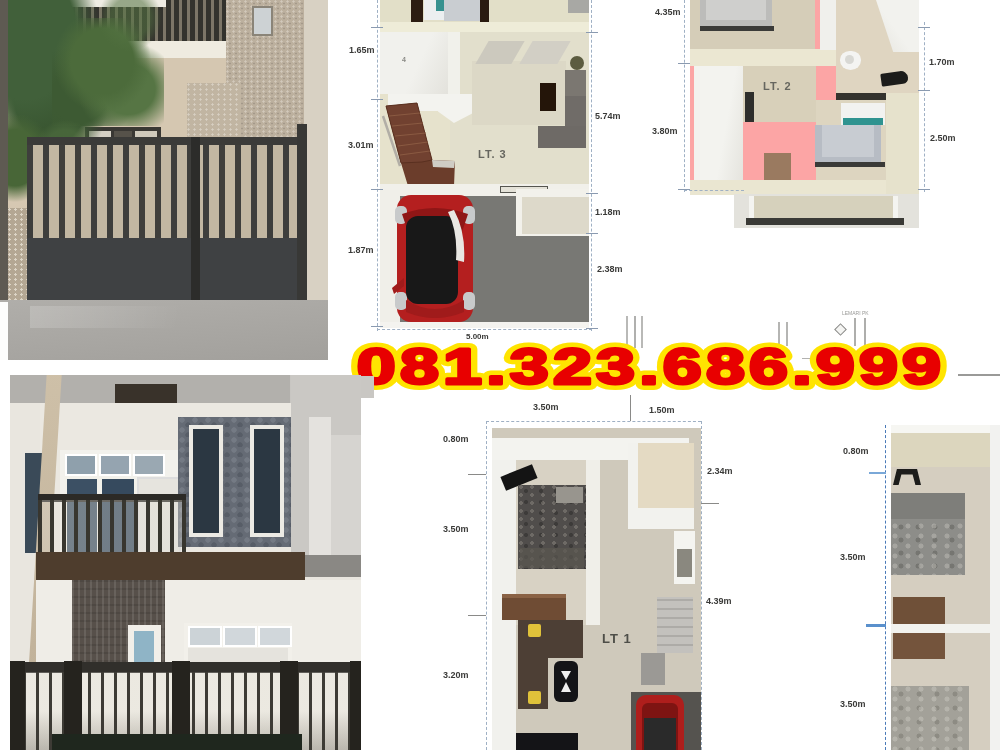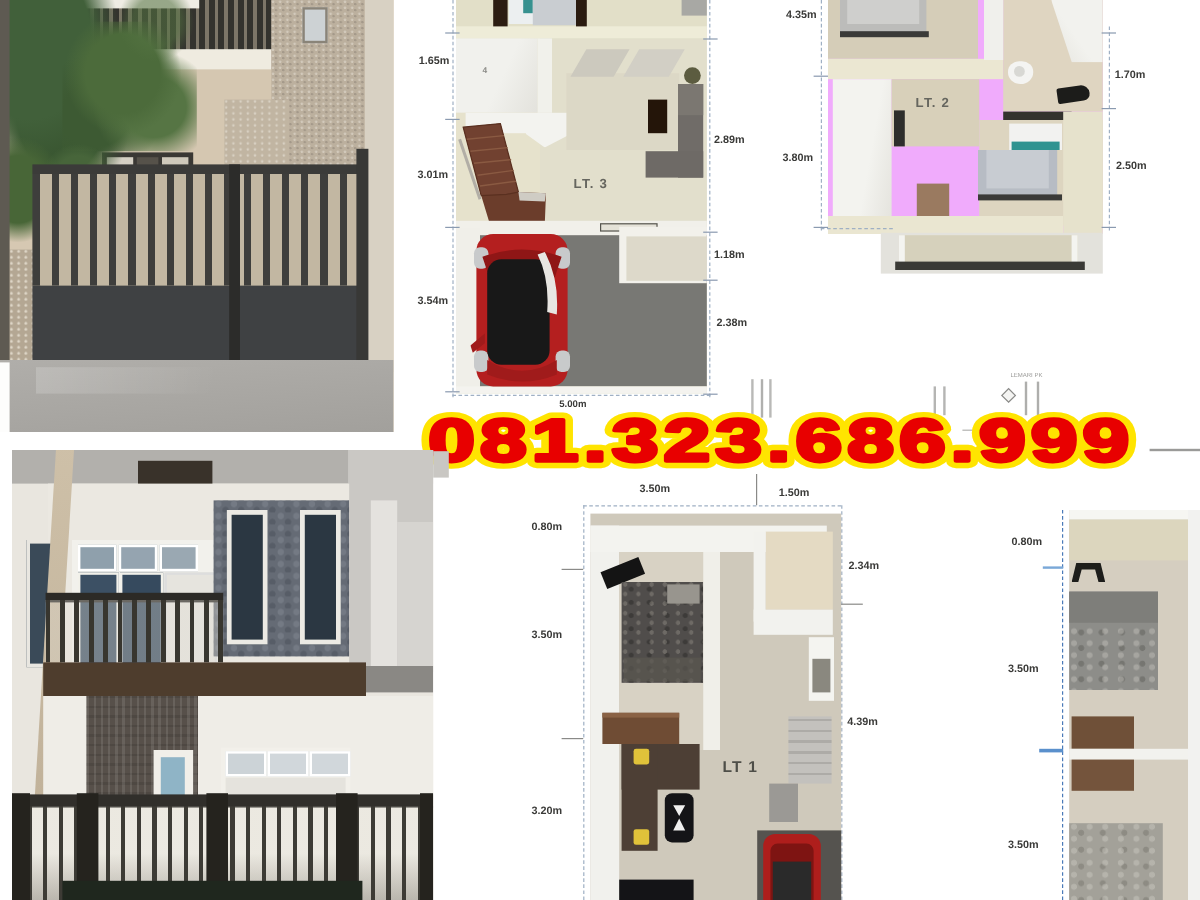--- a/index.html
+++ b/index.html
@@ -162,30 +162,30 @@
 <div class="abs" style="left:371px;top:99px;width:12px;height:1px;background:#8a9ab0;"></div>
 <div class="abs" style="left:371px;top:189px;width:12px;height:1px;background:#8a9ab0;"></div>
 <div class="abs" style="left:371px;top:326px;width:12px;height:1px;background:#8a9ab0;"></div>
 <div class="abs" style="left:586px;top:32px;width:12px;height:1px;background:#8a9ab0;"></div>
 <div class="abs" style="left:586px;top:193px;width:12px;height:1px;background:#8a9ab0;"></div>
 <div class="abs" style="left:586px;top:233px;width:12px;height:1px;background:#8a9ab0;"></div>
 <div class="abs" style="left:586px;top:328px;width:12px;height:1px;background:#8a9ab0;"></div>
 
 <div class="lbl" style="left:349px;top:45px;">1.65m</div>
 <div class="lbl" style="left:348px;top:140px;">3.01m</div>
-<div class="lbl" style="left:348px;top:245px;">3.54m</div>
-<div class="lbl" style="left:595px;top:111px;">2.89m</div>
+<div class="lbl" style="left:348px;top:245px;">1.87m</div>
+<div class="lbl" style="left:595px;top:111px;">5.74m</div>
 <div class="lbl" style="left:595px;top:207px;">1.18m</div>
 <div class="lbl" style="left:597px;top:264px;">2.38m</div>
 <div class="lbl" style="left:466px;top:332px;font-size:8px;">5.00m</div>
 
 <div class="abs" id="plan2" style="left:684px;top:0;width:241px;height:192px;">
   <div class="abs" style="left:0;top:0;width:1px;height:192px;border-left:1px dashed #9fb0c4;"></div>
   <div class="abs" style="left:240px;top:22px;width:1px;height:170px;border-left:1px dashed #9fb0c4;"></div>
-  <div class="abs" style="left:6px;top:0;width:229px;height:195px;background:#f0abfc;">
+  <div class="abs" style="left:6px;top:0;width:229px;height:195px;background:#fca5a5;">
 
     <div class="abs" style="left:0;top:0;width:125px;height:49px;background:#d5cdb8;"></div>
 
     <div class="abs" style="left:10px;top:0;width:72px;height:28px;background:#bcbcba;"></div>
     <div class="abs" style="left:16px;top:0;width:60px;height:20px;background:#cfcfcd;"></div>
     <div class="abs" style="left:10px;top:26px;width:74px;height:5px;background:#3a3a38;"></div>
 
     <div class="abs" style="left:0;top:49px;width:146px;height:17px;background:#ebe7d2;"></div>
 
     <div class="abs" style="left:4px;top:66px;width:49px;height:122px;background:linear-gradient(100deg,#f3f3ef 0 60%,#e4e3dd 100%);"></div>

